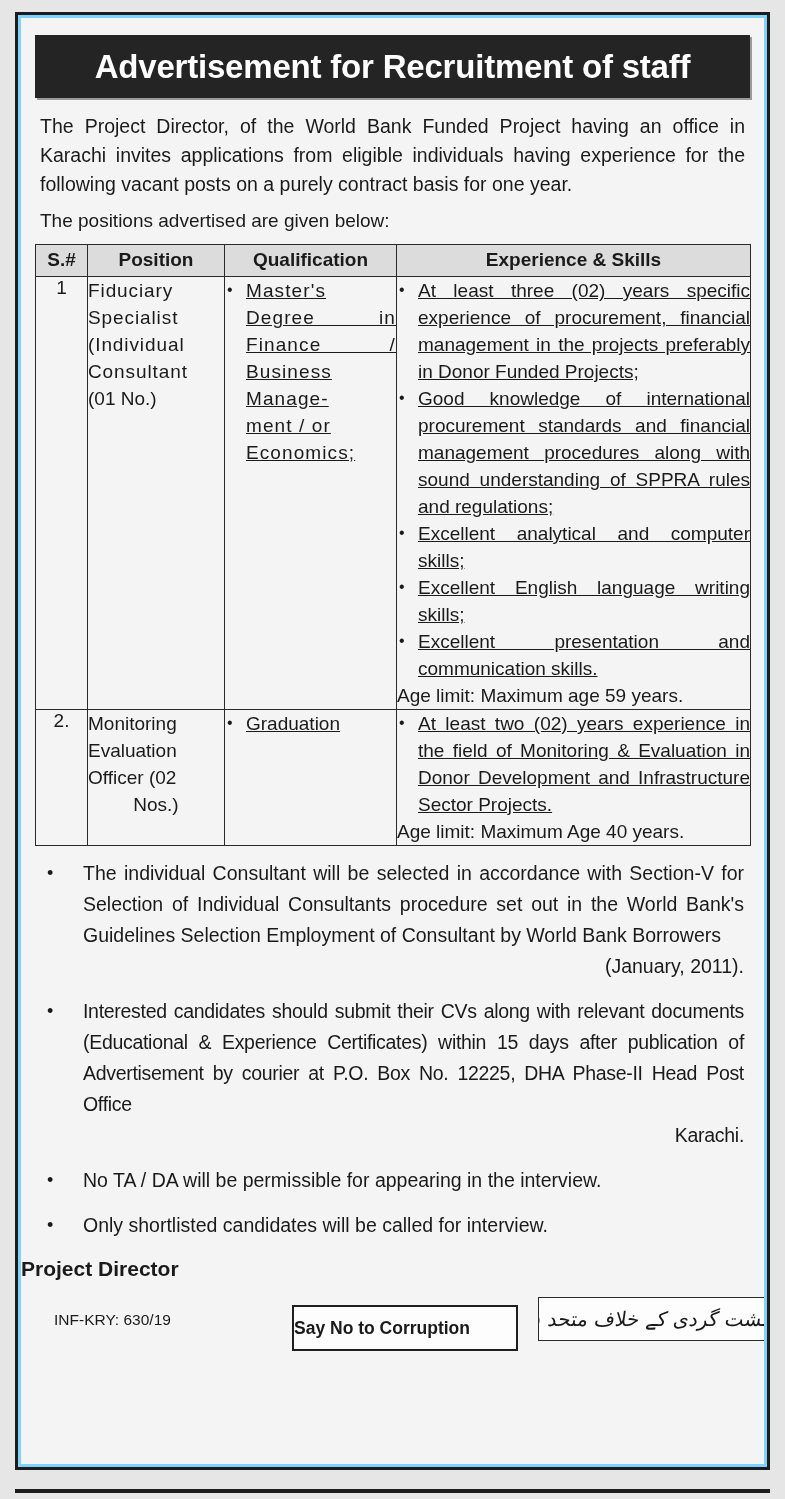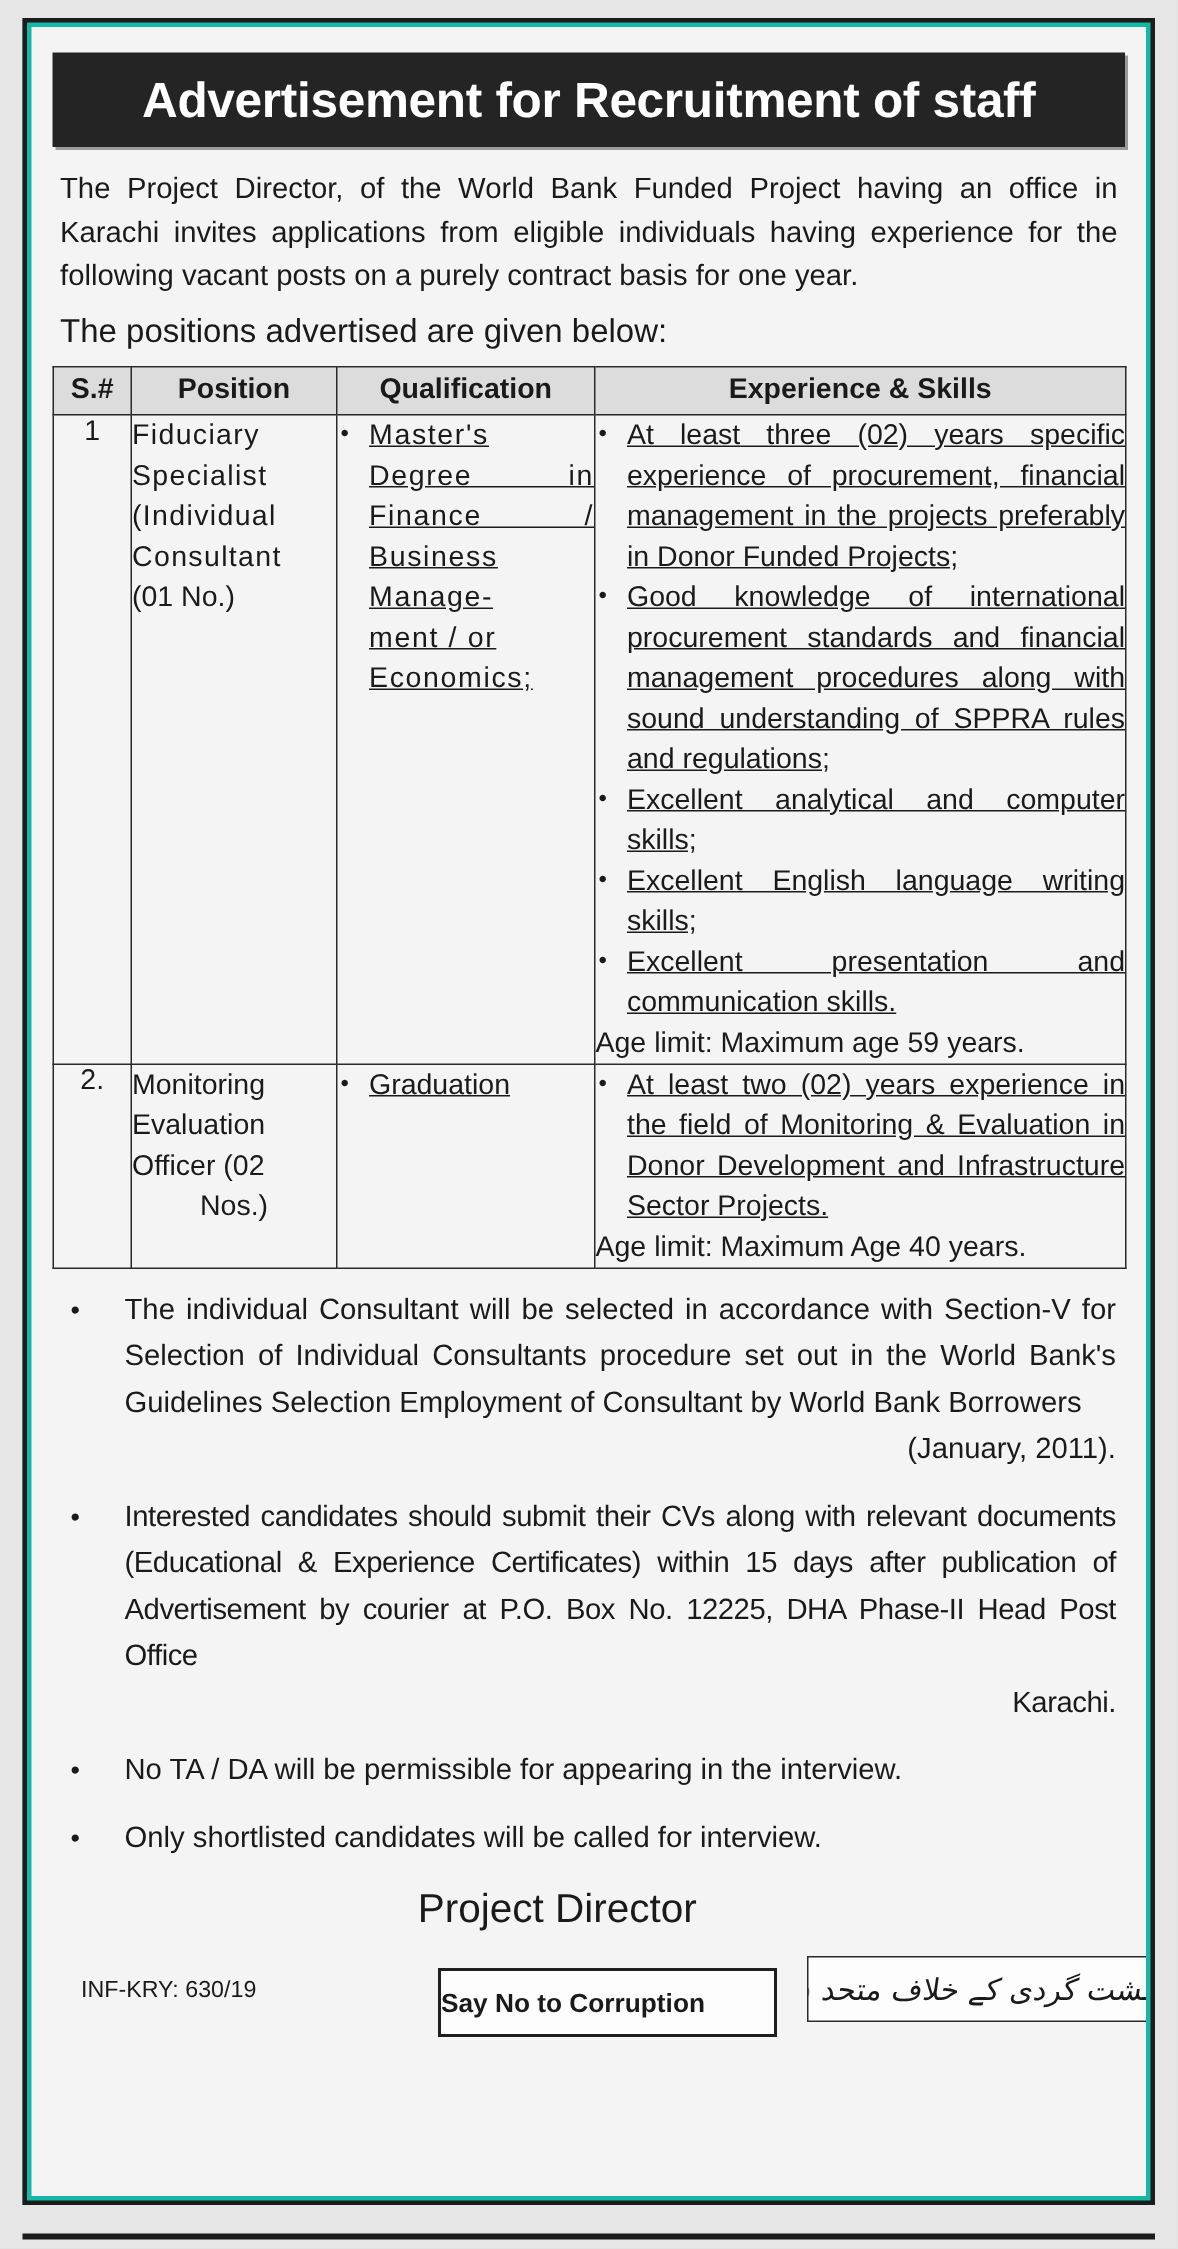--- a/index.html
+++ b/index.html
@@ -23,21 +23,21 @@
   }
 
   
   .frame {
     position: absolute;
     left: 15px;
     top: 12px;
     width: 755px;
     height: 1458px;
     border: 3px solid #1c1c1c;
-    background: #14b8a6;
+    background: #7dd3fc;
     box-sizing: border-box;
     padding: 0;
   }
   .frame-inner {
     position: absolute;
     left: 3px;
     top: 3px;
     right: 3px;
     bottom: 3px;
     background: #f4f4f4;
@@ -75,21 +75,21 @@
   
   .intro {
     margin: 14px 19px 0 19px;
     font-size: 19.5px;
     line-height: 29px;
     text-align: justify;
     text-justify: inter-word;
   }
   .intro-2 {
     margin: 7px 19px 0 19px;
-    font-size: 22px;
+    font-size: 19px;
     line-height: 29px;
   }
 
   
   table.jobs {
     margin: 9px 14px 0 14px;
     width: 715px;
     border-collapse: collapse;
     table-layout: fixed;
   }
@@ -184,24 +184,24 @@
     left: 6px;
     top: 0;
     font-size: 18px;
   }
   ul.notes > li .tail { display: block; text-align: right; }
   ul.notes > li.nojust { text-align: left; }
   ul.notes > li.tight { letter-spacing: -0.3px; }
 
   
   .signature {
-    text-align: center;
+    text-align: left;
     margin: 16px 42px 0 0;
-    font-size: 27px;
-    font-weight: normal;
+    font-size: 21px;
+    font-weight: bold;
   }
 
   
   .footer {
     position: relative;
     margin: 14px 18px 0 18px;
     height: 54px;
   }
   .inf {
     position: absolute;

